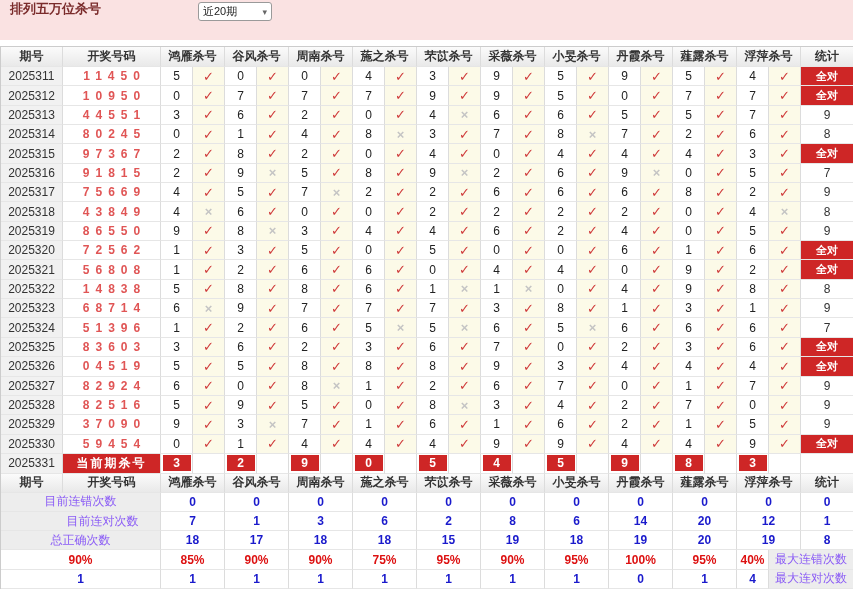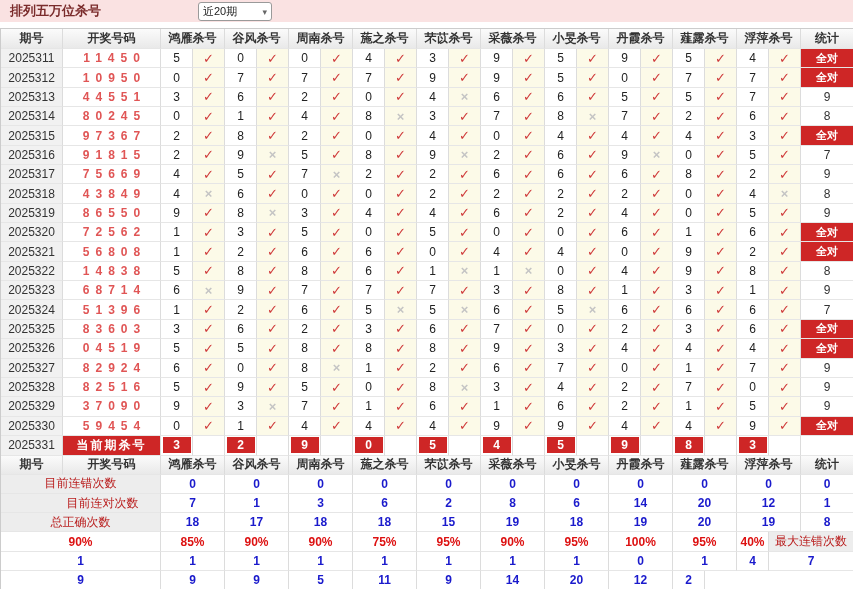--- a/index.html
+++ b/index.html
@@ -2,21 +2,21 @@
 <html><head>
 <meta charset="utf-8">
 <style>
   html,body{margin:0;padding:0;}
   body{
     width:853px;height:589px;background:#fff;
     font-family:"Liberation Sans","DejaVu Sans",sans-serif;
     font-size:12px;color:#333;overflow:hidden;
   }
   
-  .topbar{height:22px;background:#fae2e2;position:relative;display:flex;align-items:center;}
+  .topbar{height:40px;background:#fae2e2;position:relative;display:flex;}
   .page-title{font-weight:bold;font-size:13px;color:#7a2b2b;margin-left:10px;}
   .range-select{
     position:absolute;left:198px;top:2px;width:64px;height:17px;
     background:#fff;border:1px solid #9a9a9a;border-radius:3px;
     display:flex;align-items:center;justify-content:space-between;
     padding:0 4px;font-size:11px;color:#222;cursor:default;
   }
   .range-select .arr{font-size:9px;color:#666;}
   .promo{position:absolute;right:3px;top:0;height:22px;display:flex;align-items:center;}
   .promo-link{color:#e05353;text-decoration:underline;font-size:12px;}
@@ -49,21 +49,21 @@
     width:100%;height:100%;display:flex;align-items:center;justify-content:center;
   }
   .currlabel{
     background:#ce2626;color:#fff;font-weight:bold;letter-spacing:2px;
     width:100%;height:100%;display:flex;align-items:center;justify-content:center;font-size:12px;
   }
   .kbadge{
     background:#ce2626;color:#fff;font-weight:bold;font-size:12px;
     width:28px;height:16px;display:flex;align-items:center;justify-content:center;
   }
-  .slabel{background:#ededed;color:#b91c1c;}
+  .slabel{background:#ededed;color:#8b5cf6;}
   .sval{color:#1a1acc;font-weight:bold;}
   .sred{color:#dd1111;font-weight:bold;}
 </style>
 </head>
 <body>
 
 <div class="topbar">
   <span class="page-title">排列五万位杀号</span>
   <span class="range-select">
     <span>近20期</span>
@@ -1071,20 +1071,21 @@
     <div class="c sval" style="grid-column: span 2;">1</div>
     <div class="c sval" style="grid-column: span 2;">1</div>
     <div class="c sval" style="grid-column: span 2;">1</div>
     <div class="c sval" style="grid-column: span 2;">1</div>
     <div class="c sval" style="grid-column: span 2;">1</div>
     <div class="c sval" style="grid-column: span 2;">1</div>
     <div class="c sval" style="grid-column: span 2;">1</div>
     <div class="c sval" style="grid-column: span 2;">0</div>
     <div class="c sval" style="grid-column: span 2;">1</div>
     <div class="c sval">4</div>
+    <div class="c slabel" style="grid-column: span 2;">最大连对次数</div>
     <div class="c sval" style="grid-column: span 2;">7</div>
     <div class="c sval" style="grid-column: span 2;">9</div>
     <div class="c sval" style="grid-column: span 2;">9</div>
     <div class="c sval" style="grid-column: span 2;">9</div>
     <div class="c sval" style="grid-column: span 2;">5</div>
     <div class="c sval" style="grid-column: span 2;">11</div>
     <div class="c sval" style="grid-column: span 2;">9</div>
     <div class="c sval" style="grid-column: span 2;">14</div>
     <div class="c sval" style="grid-column: span 2;">20</div>
     <div class="c sval" style="grid-column: span 2;">12</div>

